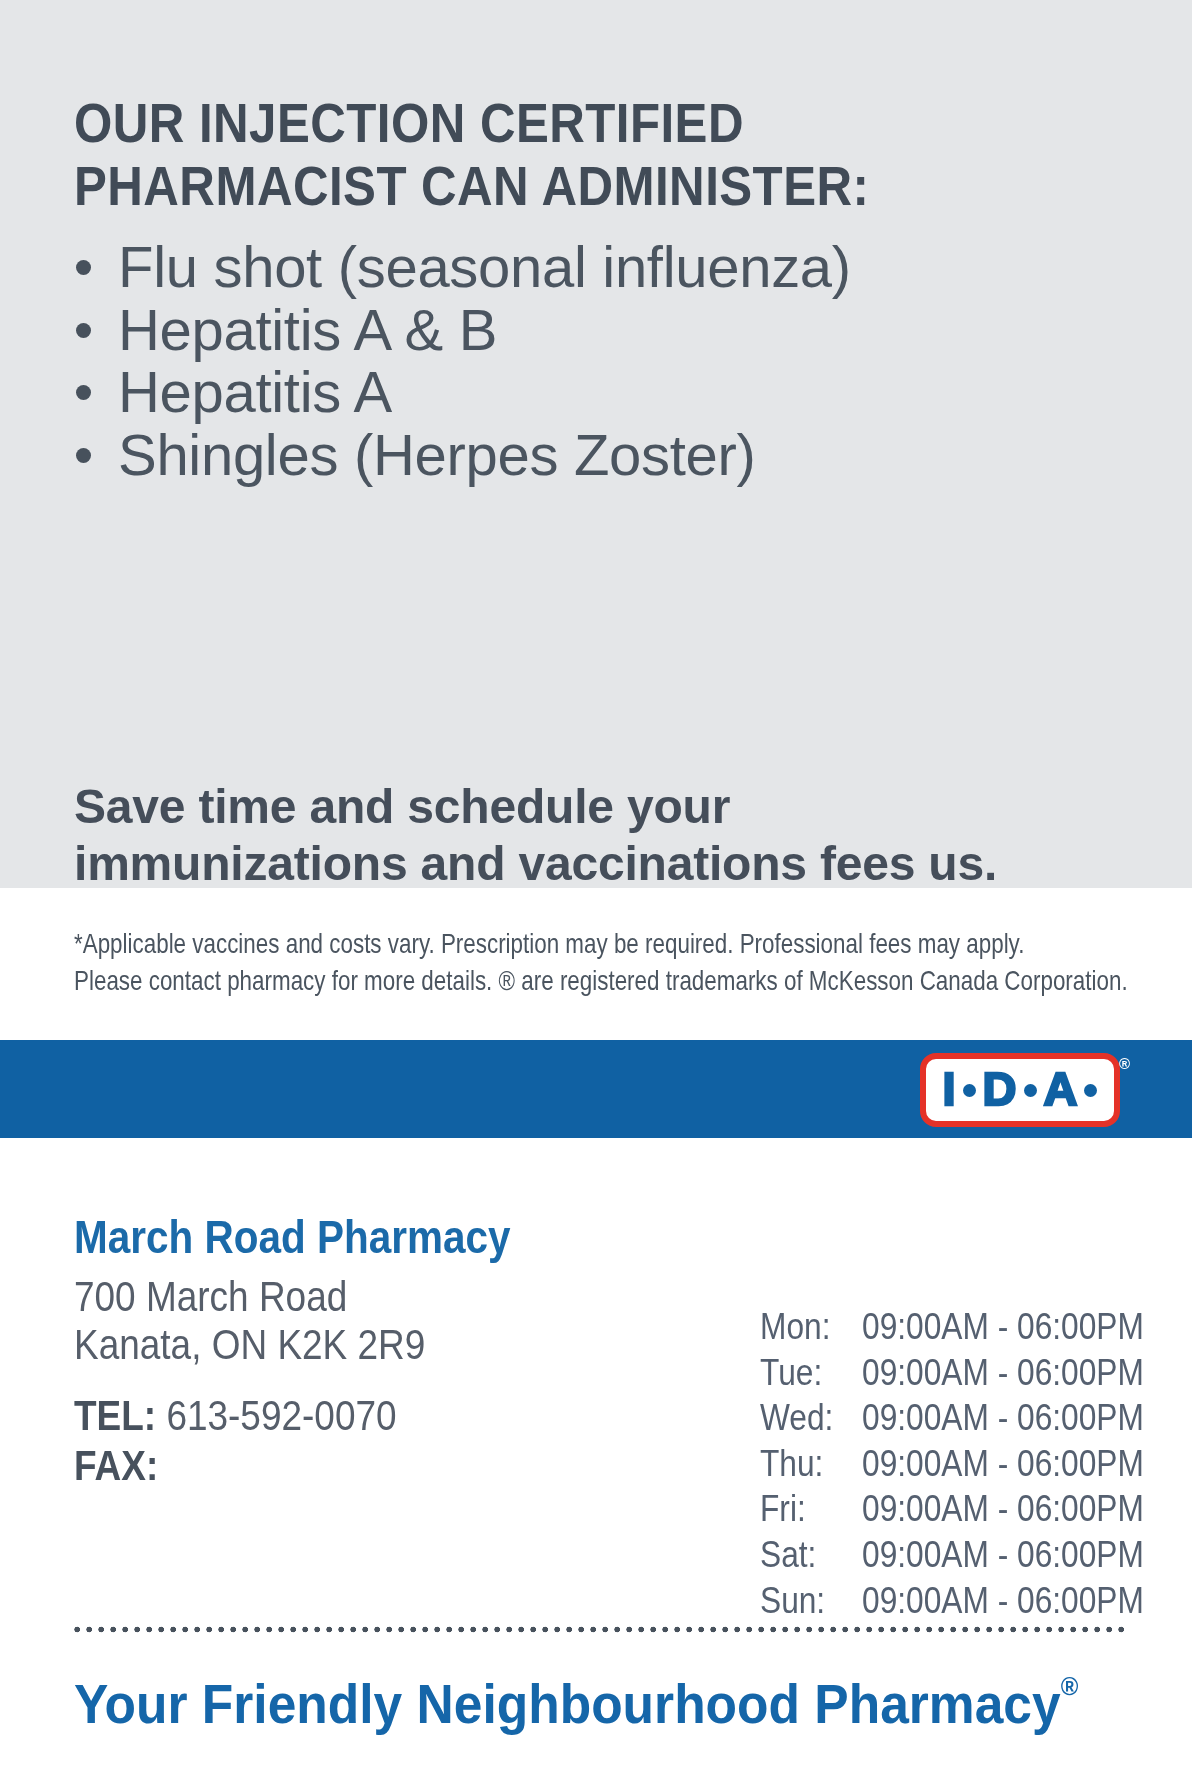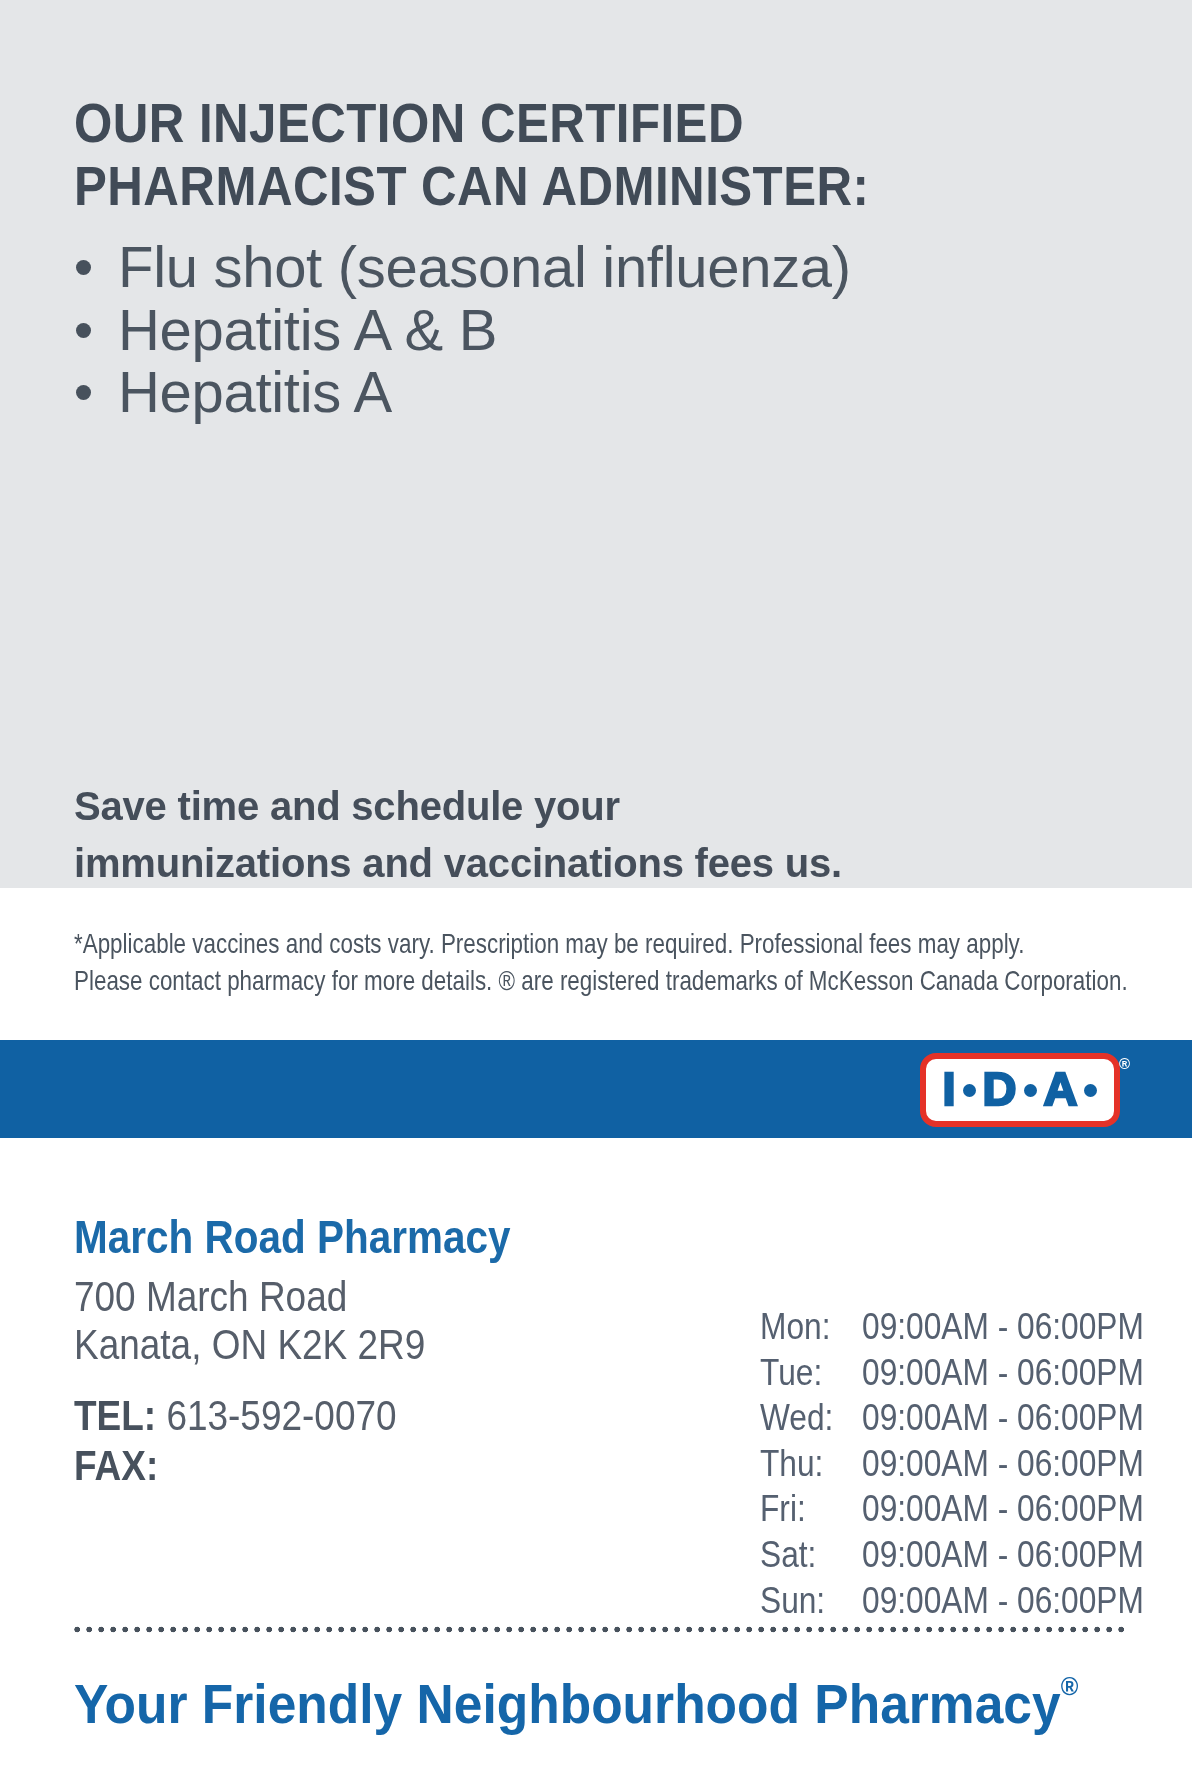--- a/index.html
+++ b/index.html
@@ -29,21 +29,21 @@
     padding-left:44px;
     color:#4b5560;font-size:58px;line-height:62.5px;
     letter-spacing:-.3px;white-space:nowrap;
   }
   .vaccine-list li::before{
     content:"";position:absolute;left:2px;top:24px;
     width:15px;height:15px;border-radius:50%;background:#47515c;
   }
   .cta{
     position:absolute;left:74px;top:778px;
-    color:#454e5a;font-weight:700;font-size:40px;line-height:57px;
+    color:#454e5a;font-weight:700;font-size:48px;line-height:57px;
     letter-spacing:-.2px;white-space:nowrap;
   }
   .disclaimer{
     position:absolute;left:74px;top:925px;
     color:#4a545f;font-size:28px;line-height:37px;
     transform:scaleX(.8);transform-origin:0 0;white-space:nowrap;
   }
   
   .brand-band{
     position:absolute;left:0;top:1040px;width:1192px;height:98px;
@@ -123,20 +123,21 @@
     </div>
 
     <ul class="vaccine-list">
 
         <li>Flu shot (seasonal influenza)</li>
 
         <li>Hepatitis A &amp; B</li>
 
         <li>Hepatitis A</li>
 
+        <li>Shingles (Herpes Zoster)</li>
 
       </ul>
 
     <div class="cta">
       <div>Save time and schedule your</div>
       <div>immunizations and vaccinations fees us.</div>
     </div>
 
     <div class="disclaimer">
       <div>*Applicable vaccines and costs vary. Prescription may be required. Professional fees may apply.</div>

